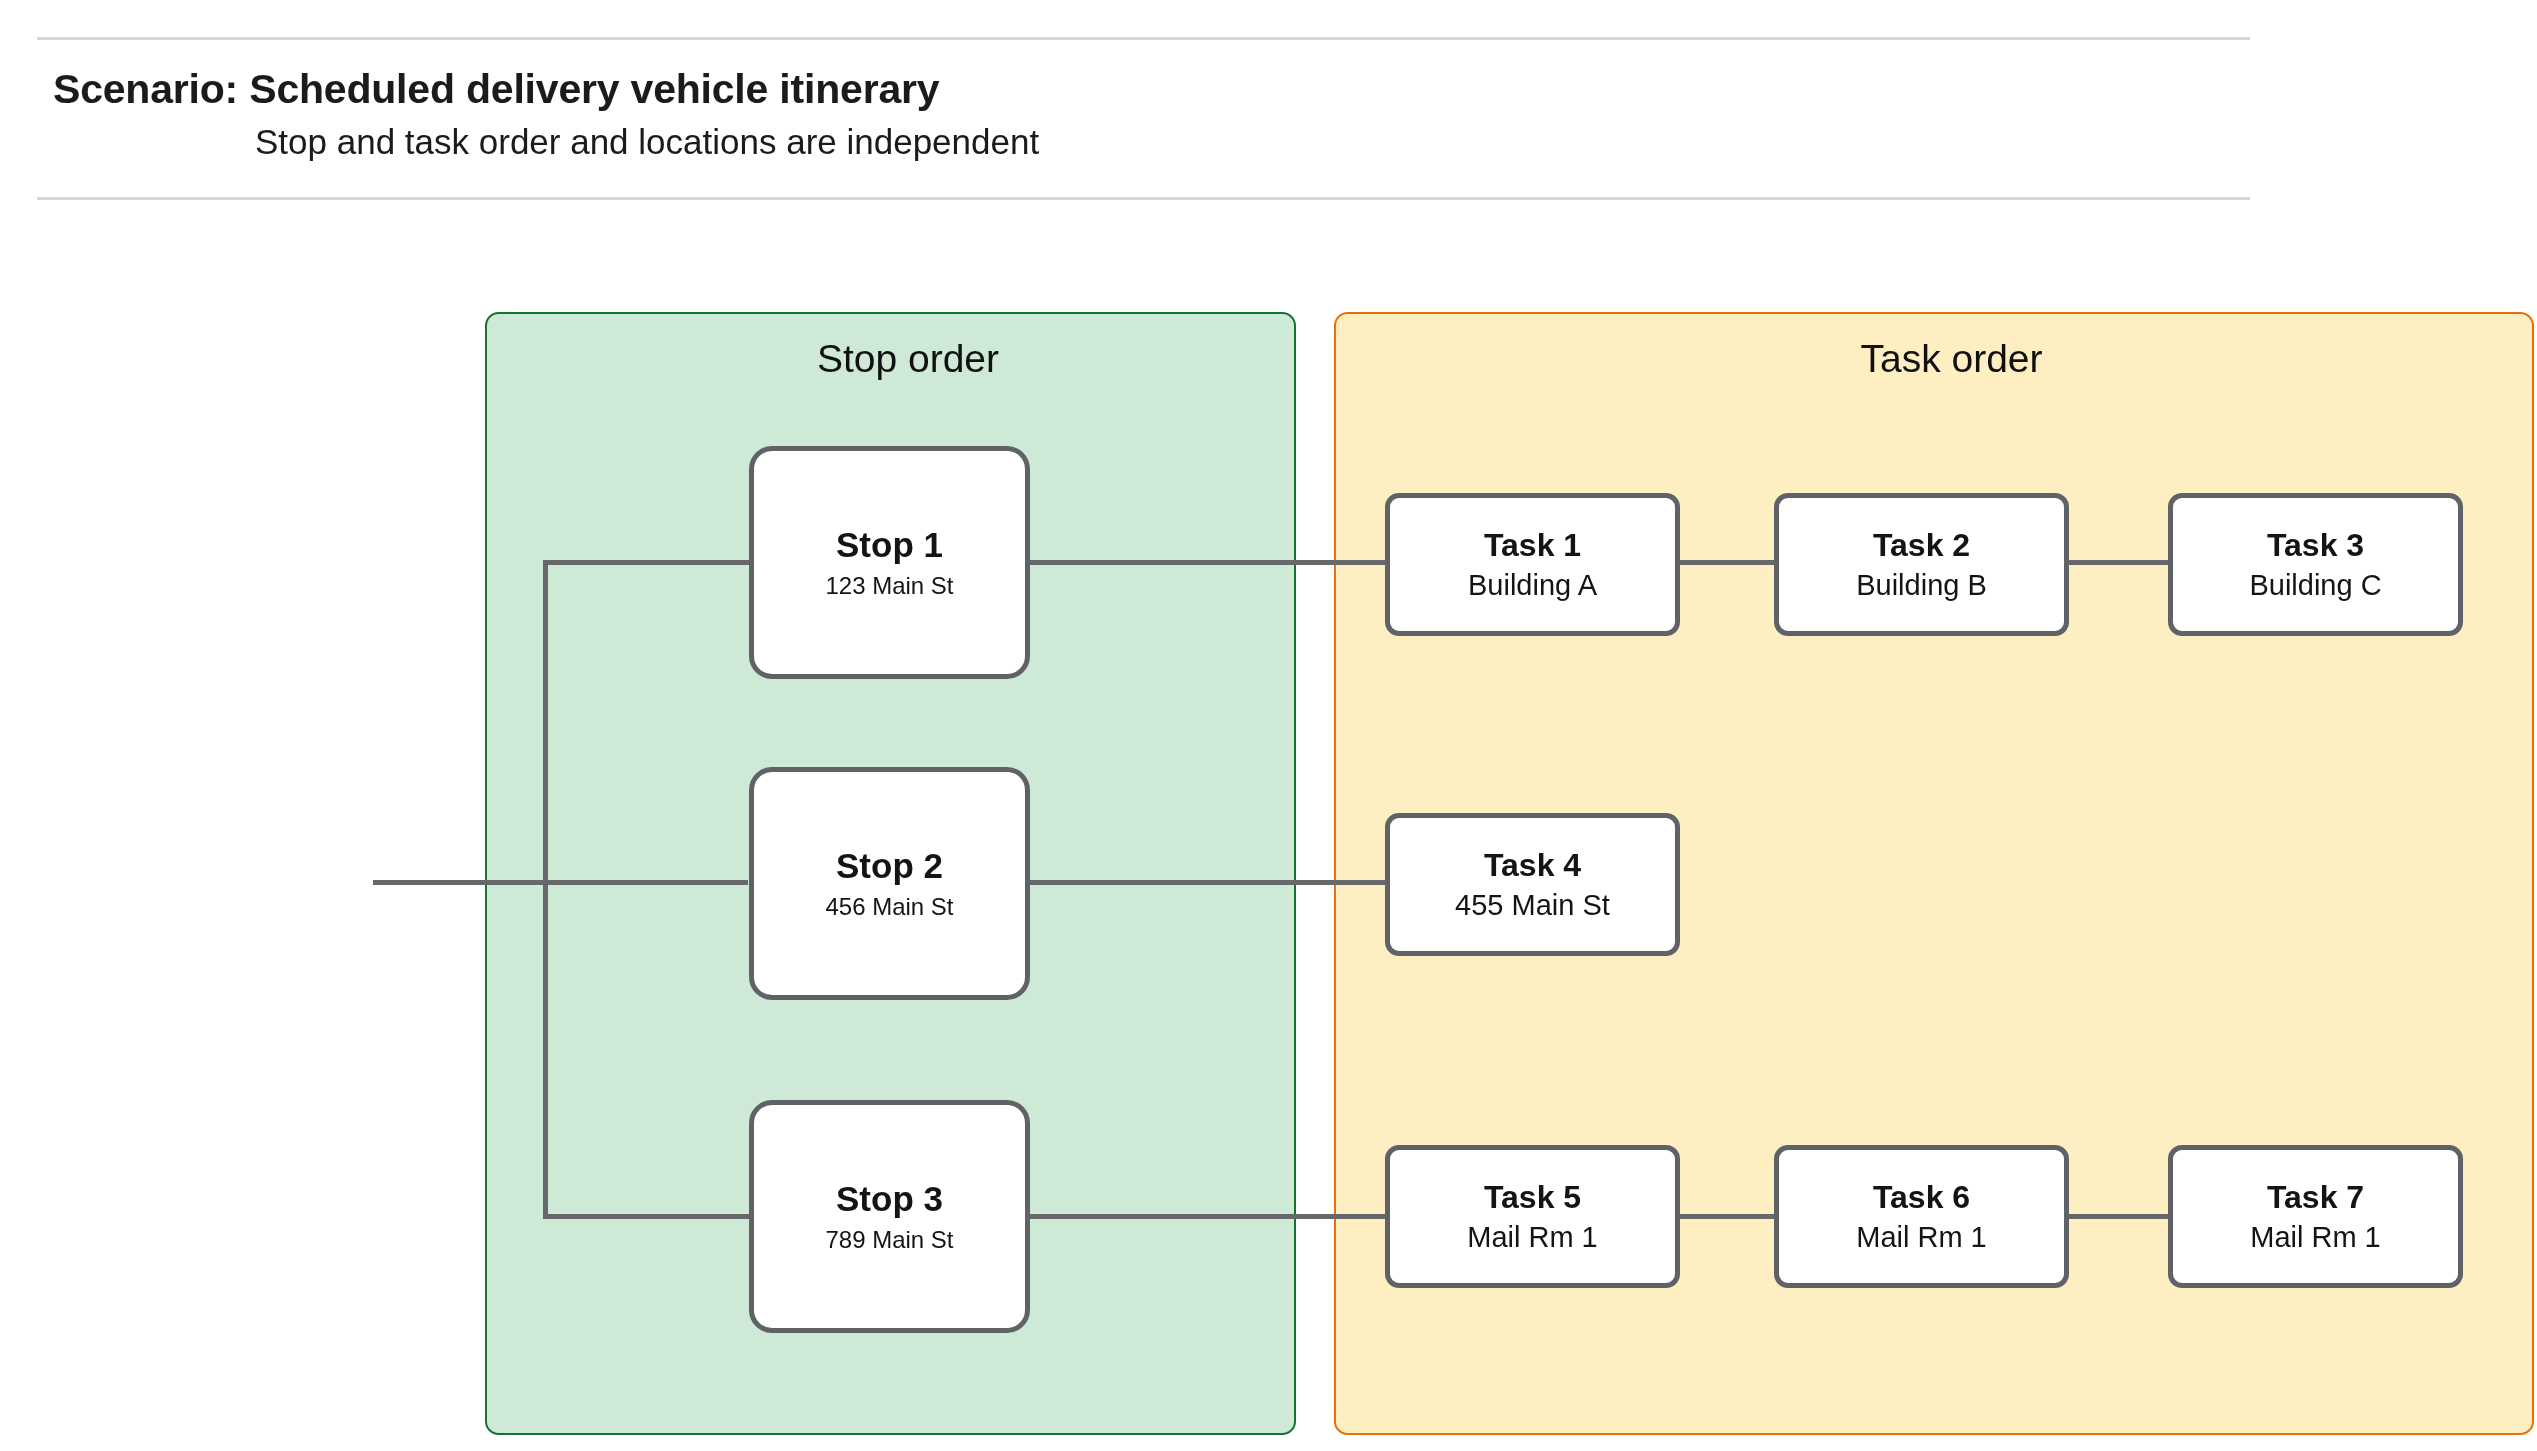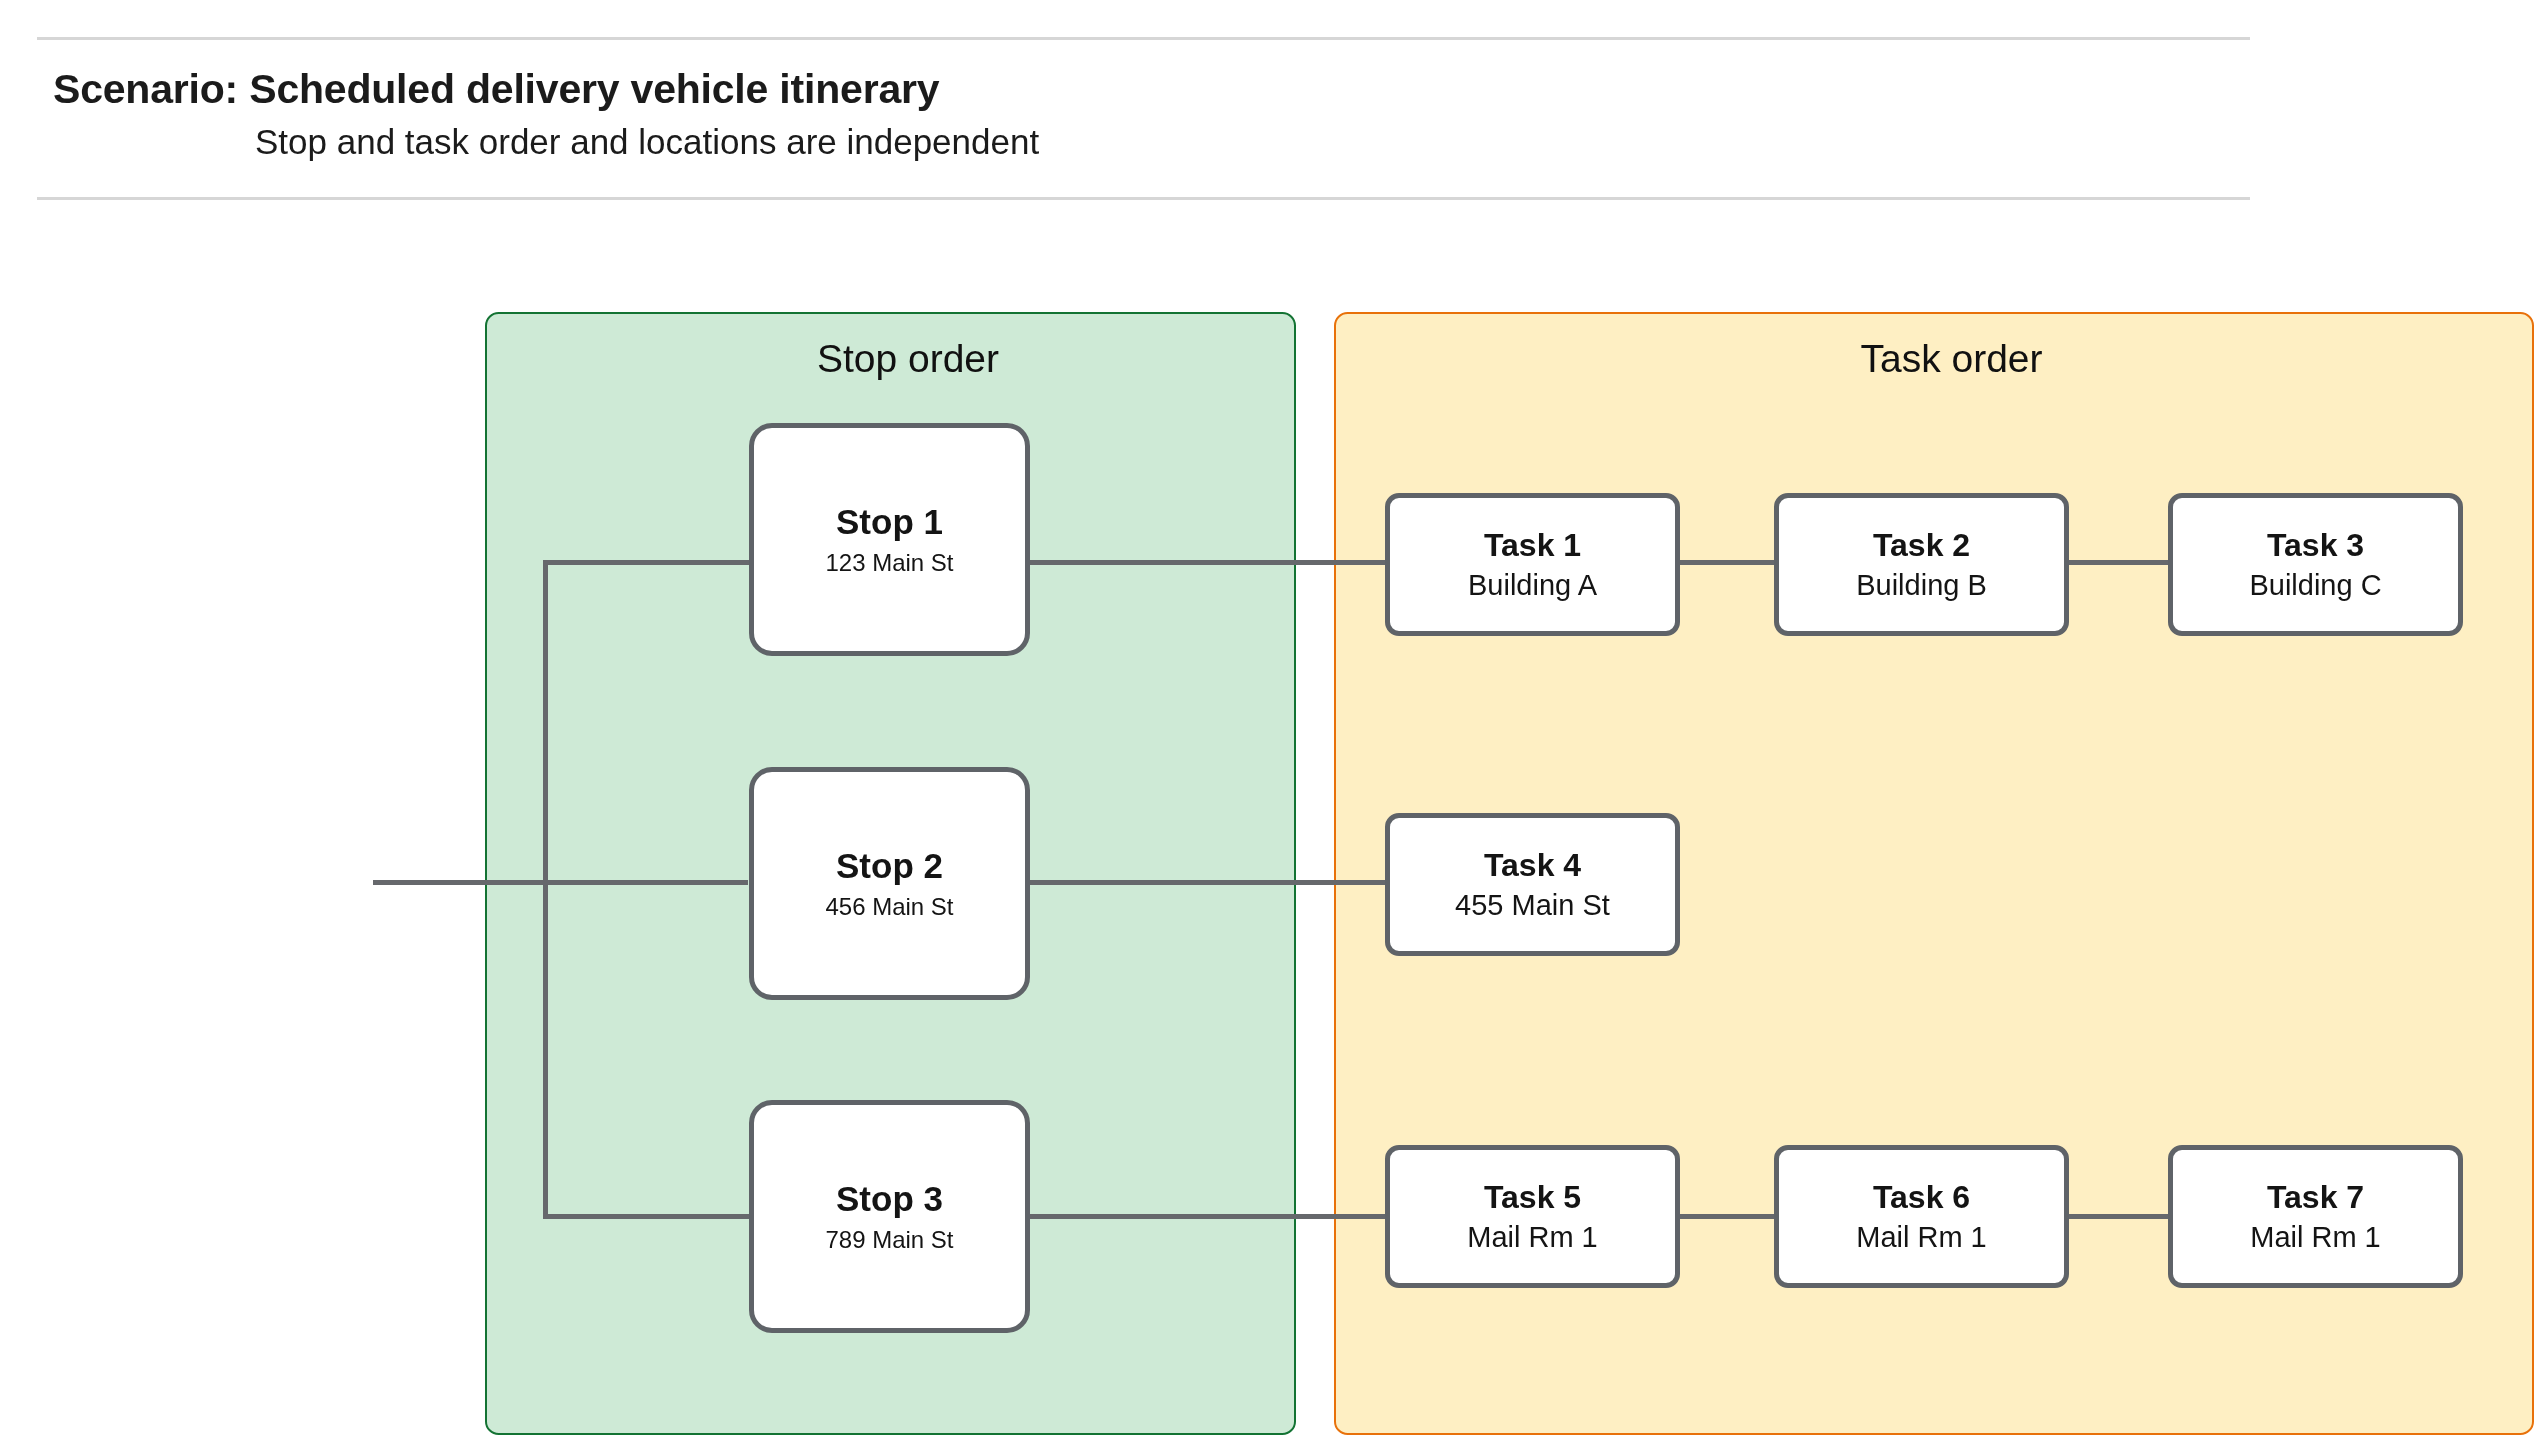--- a/index.html
+++ b/index.html
@@ -151,21 +151,21 @@
   <div class="conn h" style="left:543px;  top:1214px; width:206px;"></div>
   <div class="conn h" style="left:1030px; top:560px;  width:355px;"></div>
   <div class="conn h" style="left:1679px; top:560px;  width:95px;"></div>
   <div class="conn h" style="left:2069px; top:560px;  width:99px;"></div>
   <div class="conn h" style="left:1030px; top:880px;  width:355px;"></div>
   <div class="conn h" style="left:1030px; top:1214px; width:355px;"></div>
   <div class="conn h" style="left:1679px; top:1214px; width:95px;"></div>
   <div class="conn h" style="left:2069px; top:1214px; width:99px;"></div>
 
 
-  <div class="node stop-node" style="top:423px;">
+  <div class="node stop-node" style="top:446px;">
     <div class="node-name">Stop 1</div>
     <div class="node-sub">123 Main St</div>
   </div>
   <div class="node stop-node" style="top:767px;">
     <div class="node-name">Stop 2</div>
     <div class="node-sub">456 Main St</div>
   </div>
   <div class="node stop-node" style="top:1100px;">
     <div class="node-name">Stop 3</div>
     <div class="node-sub">789 Main St</div>

